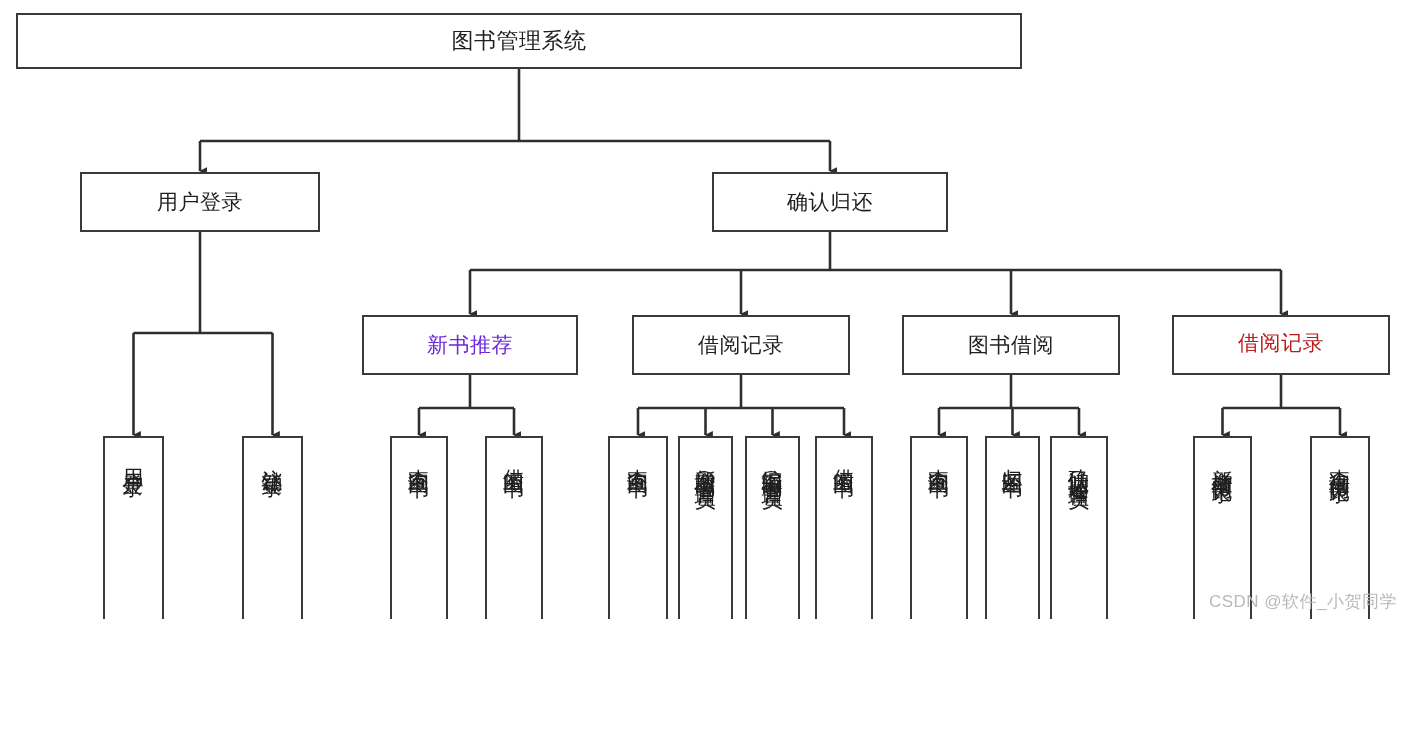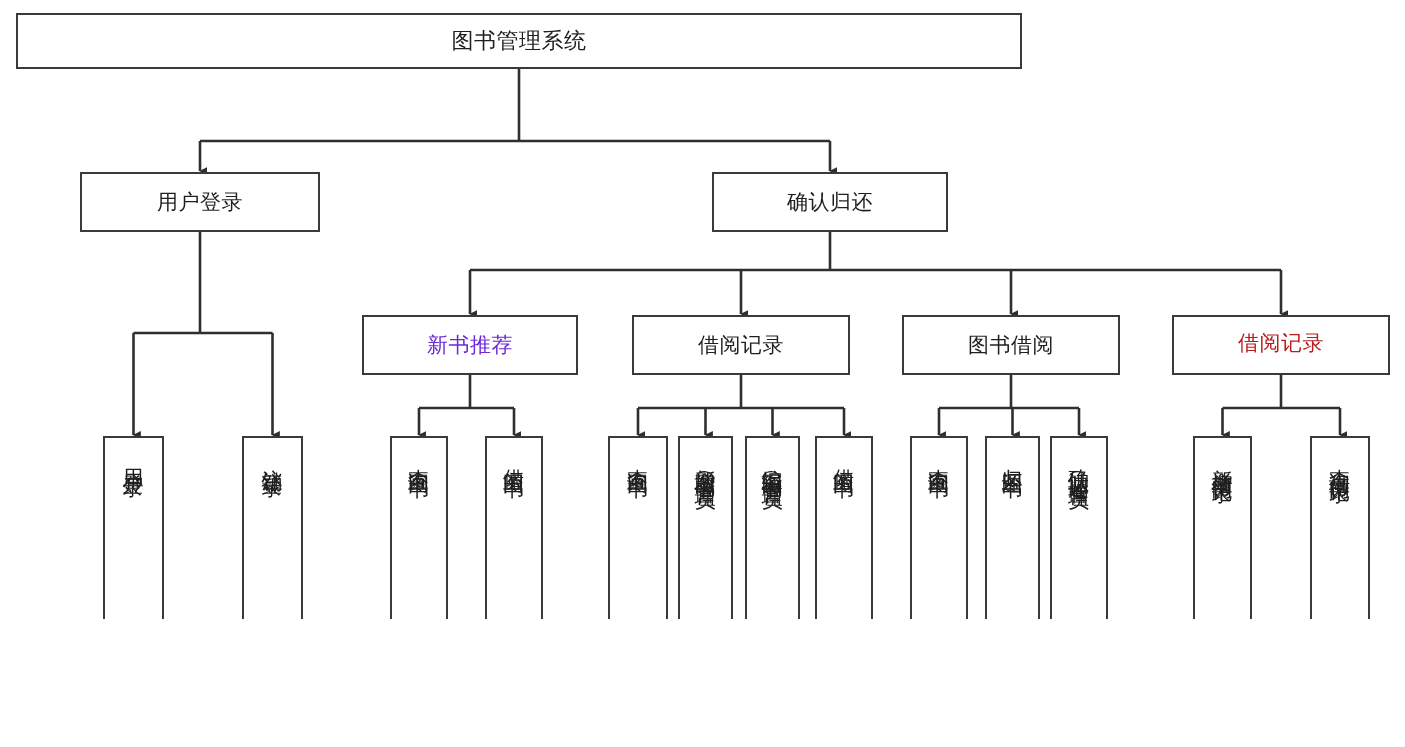--- a/index.html
+++ b/index.html
@@ -179,14 +179,15 @@
         <span class="node-label">确认归还（管理员）</span>
       </div>
       <div class="node vert" style="left: 1193px; top: 436px; width: 59px; height: 298px; border-color: rgb(58, 58, 58); color: rgb(31, 31, 31);">
         <span class="node-label">新增借阅记录</span>
       </div>
       <div class="node vert" style="left: 1310px; top: 436px; width: 60px; height: 298px; border-color: rgb(58, 58, 58); color: rgb(31, 31, 31);">
         <span class="node-label">查询借阅记录</span>
       </div>
     </div>
 
+  <div id="watermark">CSDN @软件_小贺同学</div>
 
 </div>
 
 </body></html>

